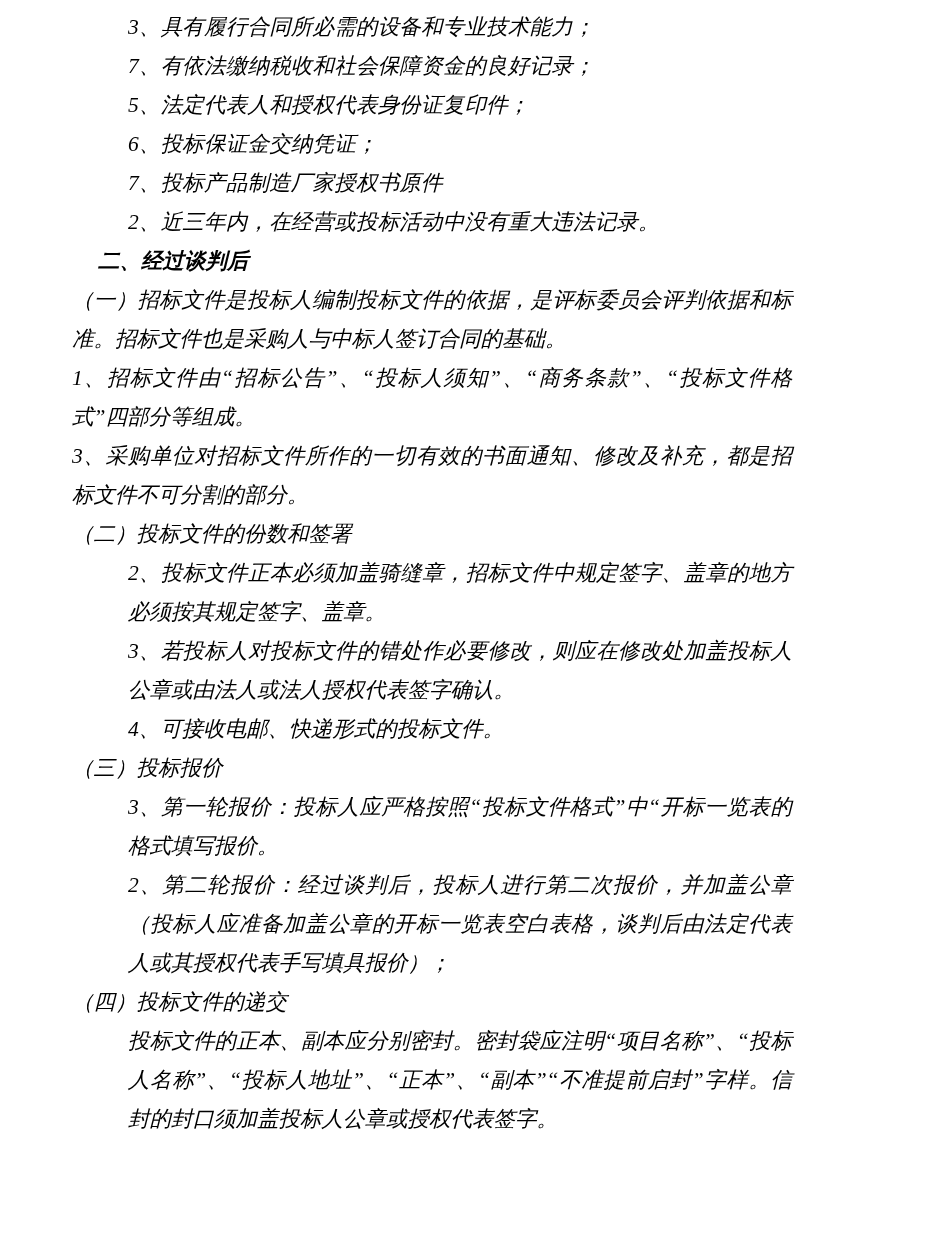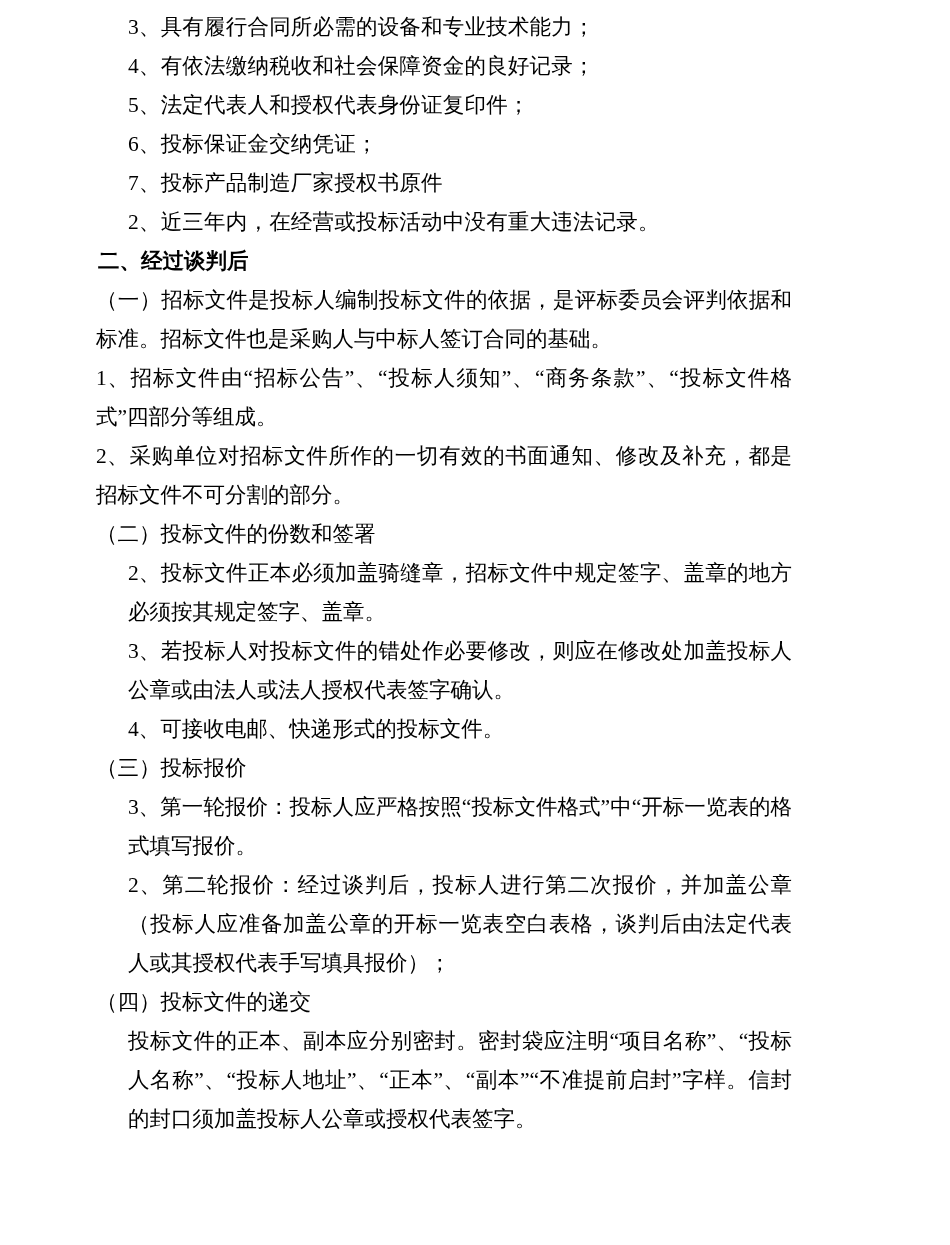--- a/index.html
+++ b/index.html
@@ -12,20 +12,21 @@
     height: 1245px;
     font-family: "Liberation Serif", "DejaVu Serif", serif;
     color: #000000;
   }
   .page {
     width: 832px;
     height: 1245px;
     box-sizing: border-box;
     padding: 8px 40px 0 72px;
     position: relative;
+    font-style: italic;
   }
   .line {
     font-size: 21.5px;
     line-height: 39px;
     letter-spacing: 0.2px;
     white-space: pre-wrap;
   }
   .indent2 { text-indent: 0; padding-left: 56px; }
   .heading {
     font-weight: bold;
@@ -37,43 +38,42 @@
     font-size: 21.5px;
     line-height: 39px;
     text-align: justify;
     text-justify: inter-ideograph;
   }
   .para-ind {
     padding-left: 56px;
   }
   .para-ind0 {
     padding-left: 0;
-    margin-left: 24px;
   }
   .underline {
     text-decoration: underline;
   }
 </style>
 </head>
 <body>
 
 <div class="page">
 
   <div class="line indent2">3、具有履行合同所必需的设备和专业技术能力；</div>
-  <div class="line indent2">4、有依法缴纳税收和社会保障资金的良好记录；</div>
+  <div class="line indent2">7、有依法缴纳税收和社会保障资金的良好记录；</div>
   <div class="line indent2">5、法定代表人和授权代表身份证复印件；</div>
   <div class="line indent2">6、投标保证金交纳凭证；</div>
   <div class="line indent2">7、投标产品制造厂家授权书原件</div>
   <div class="line indent2">2、近三年内，在经营或投标活动中没有重大违法记录。</div>
 
   <div class="heading">二、经过谈判后</div>
 
   <div class="para para-ind0">（一）招标文件是投标人编制投标文件的依据，是评标委员会评判依据和标准。招标文件也是采购人与中标人签订合同的基础。</div>
   <div class="para para-ind0">1、招标文件由“招标公告”、“投标人须知”、“商务条款”、“投标文件格式”四部分等组成。</div>
-  <div class="para para-ind0">2、采购单位对招标文件所作的一切有效的书面通知、修改及补充，都是招标文件不可分割的部分。</div>
+  <div class="para para-ind0">3、采购单位对招标文件所作的一切有效的书面通知、修改及补充，都是招标文件不可分割的部分。</div>
   <div class="para para-ind0">（二）投标文件的份数和签署</div>
 
 
   <div class="para para-ind">2、投标文件正本必须加盖骑缝章，招标文件中规定签字、盖章的地方必须按其规定签字、盖章。</div>
   <div class="para para-ind">3、若投标人对投标文件的错处作必要修改，则应在修改处加盖投标人公章或由法人或法人授权代表签字确认。</div>
   <div class="para para-ind">4、可接收电邮、快递形式的投标文件。</div>
 
   <div class="para para-ind0">（三）投标报价</div>
 
   <div class="para para-ind">3、第一轮报价：投标人应严格按照“投标文件格式”中“开标一览表的格式填写报价。</div>

